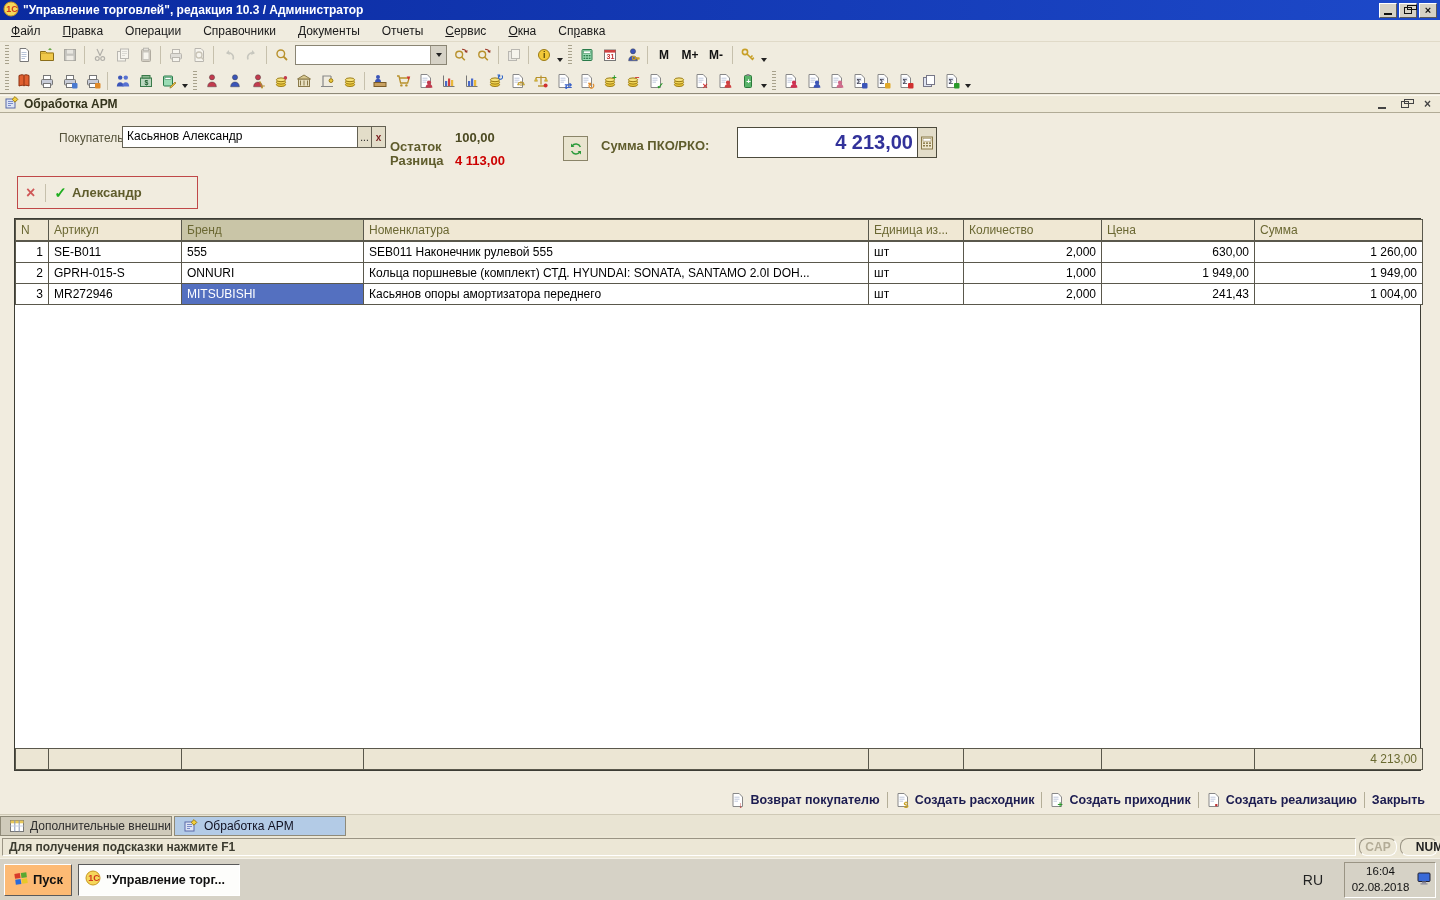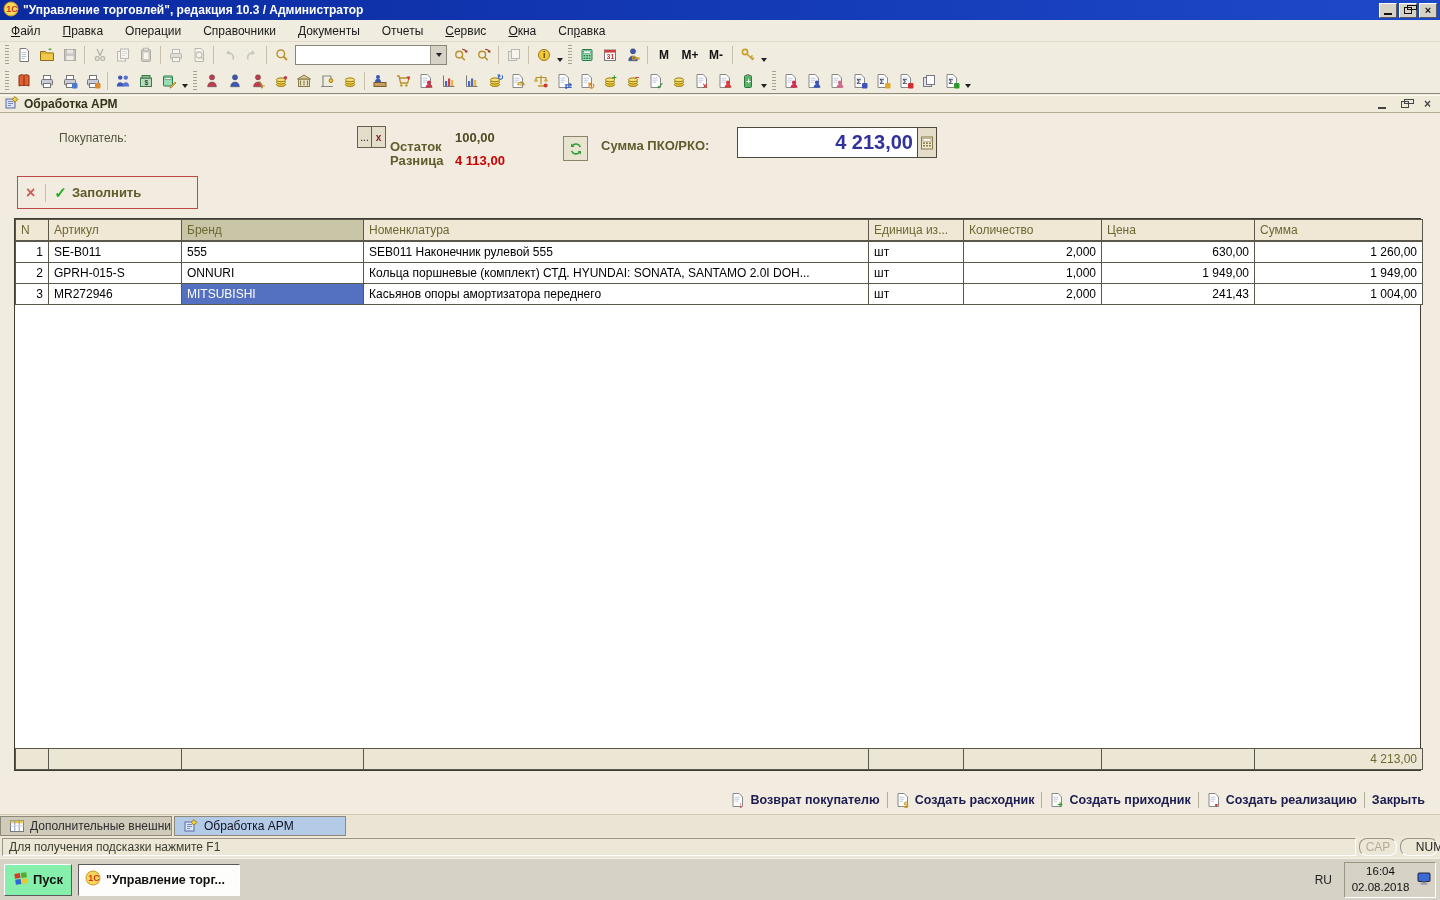--- a/index.html
+++ b/index.html
@@ -102,38 +102,38 @@
   
   .wintabs { position:absolute; top:814px; left:0; width:1440px; height:22px; background:#e9e4d3;
     border-top:1px solid #cfc9b6; display:flex; align-items:stretch; padding-top:1px; }
   .wtab { display:flex; align-items:center; gap:5px; padding:0 8px; border:1px solid #8f8a78;
     margin-right:2px; color:#2e2e2e; white-space:nowrap; overflow:hidden; }
   .wtab.inactive { background:#cfcaba; width:172px; }
   .wtab.active { background:#b3cbe6; width:172px; color:#101020; }
 
   
   .statusbar { position:absolute; top:836px; left:0; width:1440px; height:22px; background:#ece7d6;
-    display:flex; align-items:center; padding:0 2px; gap:3px; }
+    display:flex; align-items:center; padding:0 2px; gap:3px;font-weight:bold; }
   .st-panel { height:18px; border:1px solid; border-color:#9a9484 #fff #fff #9a9484;
     display:flex; align-items:center; padding:0 6px; color:#3c3c30; }
   .st-hint { flex:1; }
   .st-ind { width:38px; justify-content:center;border-radius:8px; }
   .st-cap { color:#b3ac97; }
   .st-num { color:#222;padding-left:27px; }
 
   
   .taskbar { position:absolute; top:858px; left:0; width:1440px; height:42px; background:#d6d2c6;
     border-top:1px solid #f4f1e8; display:flex; align-items:center; padding:0 4px; gap:6px; }
-  .start-btn { height:32px; border:1px solid; border-color:#fff #5a5a5a #5a5a5a #fff; background:#86efac;
+  .start-btn { height:32px; border:1px solid; border-color:#fff #5a5a5a #5a5a5a #fff; background:#fdba74;
     display:flex; align-items:center; gap:4px; padding:0 8px; font-weight:bold; font-size:13px; color:#111; }
   .task-btn { height:32px; width:162px; border:1px solid; border-color:#5a5a5a #fff #fff #5a5a5a;
     background:#fdfdfb; display:flex; align-items:center; gap:5px; padding:0 6px; font-weight:bold;
     font-size:12.5px; color:#111; white-space:nowrap; overflow:hidden; }
   .tb-spacer { flex:1; }
-  .lang-ind { color:#222; font-size:12px; margin-right:6px; }
+  .lang-ind { color:#222; font-size:14px; margin-right:15px; }
   .tray { height:36px; width:92px; border:1px solid; border-color:#9a9484 #fff #fff #9a9484;
     display:flex; align-items:center; padding:0 3px; gap:3px; }
   .tray .clock { flex:1; text-align:center; font-size:11.5px; color:#111; line-height:1.35; }
 </style>
 </head>
 <body>
 
 <div class="app">
 
   <div class="titlebar">
@@ -630,20 +630,21 @@
         <span class="glyph-min"></span>
       </span>
     <span class="mdi-ctl">
         <span class="glyph-restore"></span>
       </span>
     <span class="mdi-ctl" style="font-weight:bold;font-size:12px;">×</span>
   </div>
 
   <div class="formarea">
     <span class="lbl" style="left:14px; top:18px;margin-left:45px;">Покупатель:</span>
+    <span class="buyer-input">Касьянов Александр</span>
     <span class="mini-btn" style="left:357px;">...</span>
     <span class="mini-btn clear-btn" style="left:371px;">x</span>
 
     <span class="blbl" style="left:390px; top:26px;">Остаток</span>
     <span class="blbl" style="left:455px; top:17px; color:#4c4a22;">100,00</span>
     <span class="blbl" style="left:390px; top:40px;">Разница</span>
     <span class="blbl" style="left:455px; top:40px; color:#cc0000;">4 113,00</span>
 
     <span class="refresh-btn" id="refresh-icon-slot">
         <svg width="16" height="16" viewBox="0 0 16 16">
@@ -668,21 +669,21 @@
               <rect x="10" y="10" width="2" height="1.5"></rect>
             </g>
           </svg>
         </span>
     </span>
 
     <div class="fill-bar">
       <span class="fill-x">×</span>
       <span class="fill-sep"></span>
       <span class="fill-check">✓</span>
-      <span class="fill-lbl">Заполнить</span>
+      <span class="fill-lbl">Александр</span>
     </div>
 
     <div class="grid-wrap">
       <table>
         <colgroup class="cg">
             <col style="width:33px">
             <col style="width:133px">
             <col style="width:182px">
             <col style="width:505px">
             <col style="width:95px">

